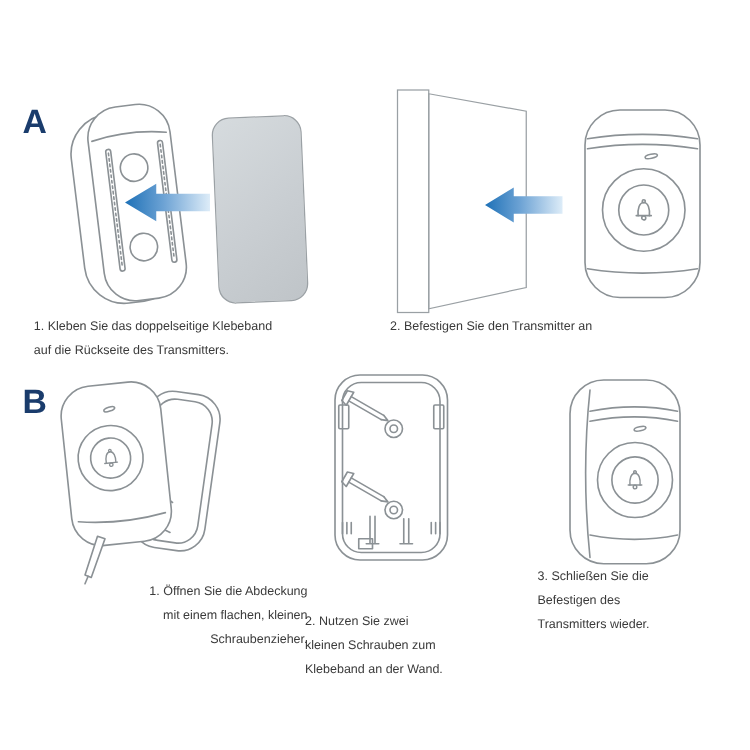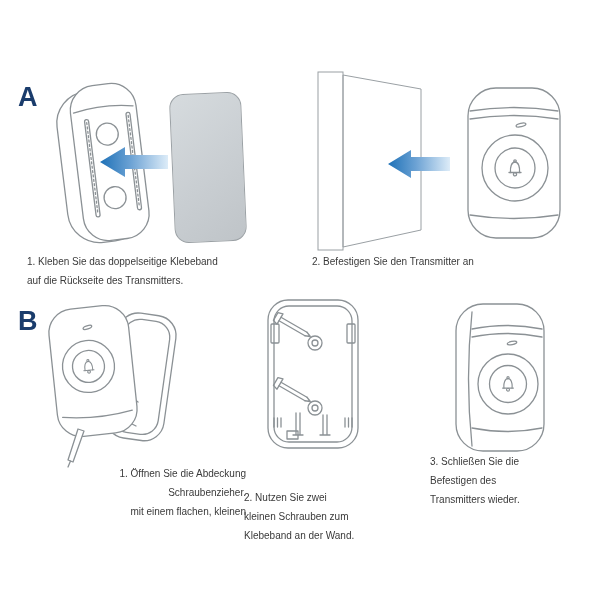--- a/index.html
+++ b/index.html
@@ -162,22 +162,22 @@
       <path d="M-6 4.5 H6"></path>
       <path d="M-4.5 4.5 C-5 -1 -3.5 -6 0 -6 C3.5 -6 5 -1 4.5 4.5"></path>
       <circle cx="0" cy="6.3" r="1.6"></circle>
       <circle cx="0" cy="-7" r="1.2"></circle>
     </g>
     <path class="ln" d="M22 128 Q58 135 92 128"></path>
   </svg>
 
   <div class="cap" style="left:36px;top:464px;width:210px;text-align:right;">
     <div>1. Öffnen Sie die Abdeckung</div>
+    <div>mit einem flachen, kleinen</div>
     <div>Schraubenzieher.</div>
-    <div>mit einem flachen, kleinen</div>
   </div>
   <div class="cap" style="left:244px;top:451px;width:185px;margin-top:37px;">
     <div>2. Nutzen Sie zwei</div>
     <div>kleinen Schrauben zum</div>
     <div>Klebeband an der Wand.</div>
   </div>
   <div class="cap" style="left:430px;top:452px;width:170px;">
     <div>3. Schließen Sie die</div>
     <div>Befestigen des</div>
     <div>Transmitters wieder.</div>

